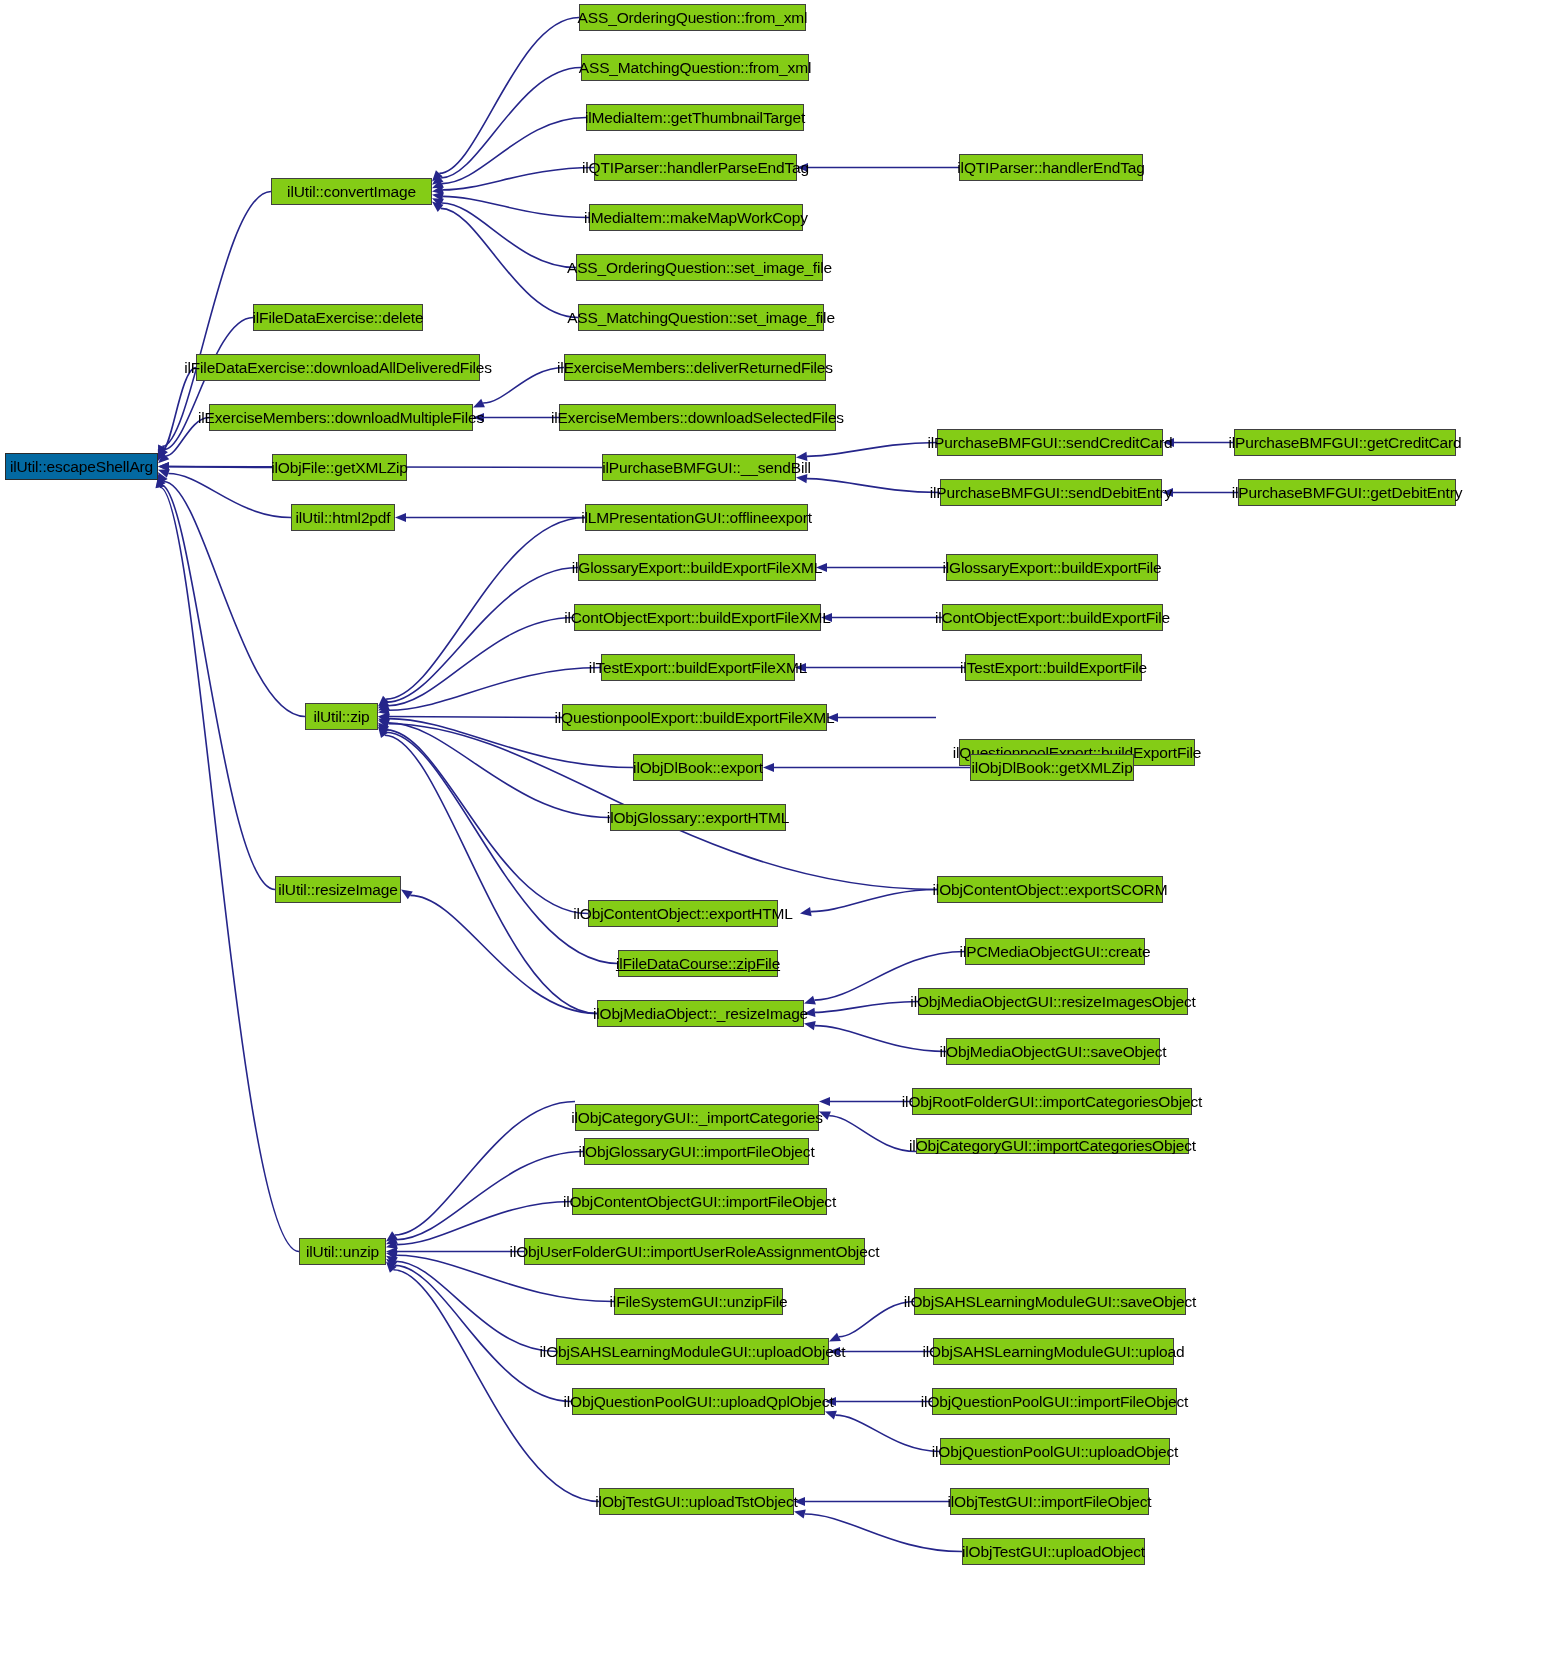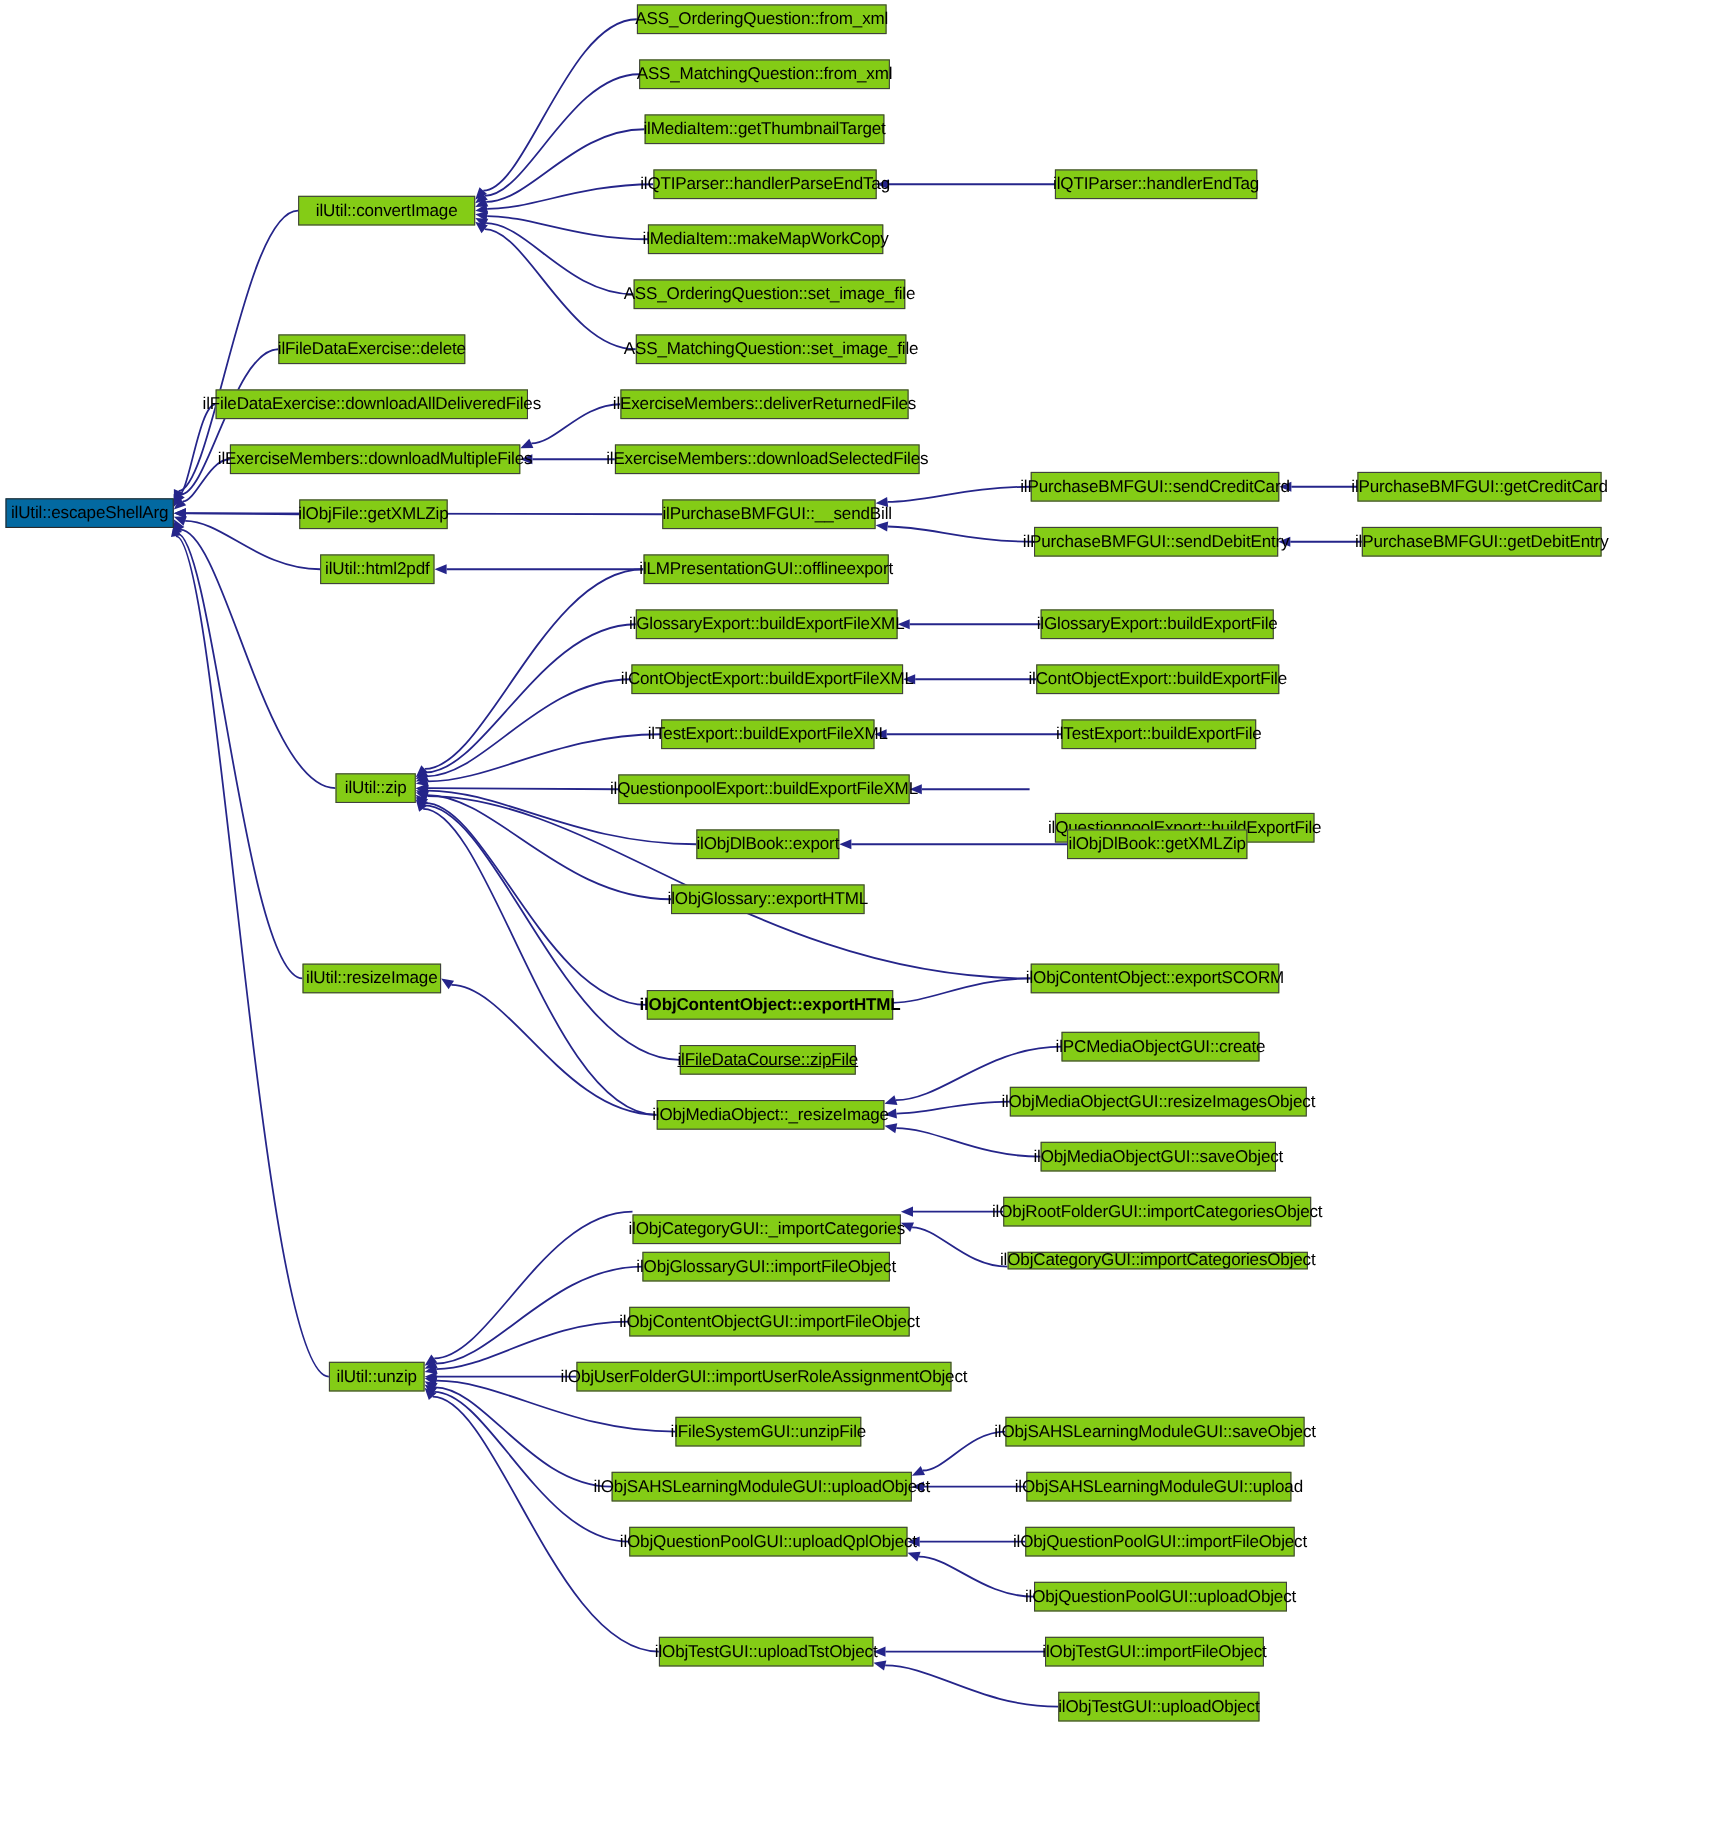--- a/index.html
+++ b/index.html
@@ -214,21 +214,21 @@
       <div class="node-box" style="left: 942px; top: 604px; width: 221px; height: 27px;">ilContObjectExport::buildExportFile</div>
       <div class="node-box" style="left: 601px; top: 654px; width: 194px; height: 27px;">ilTestExport::buildExportFileXML</div>
       <div class="node-box" style="left: 965px; top: 654px; width: 177px; height: 27px;">ilTestExport::buildExportFile</div>
       <div class="node-box" style="left: 562px; top: 704px; width: 265px; height: 27px;">ilQuestionpoolExport::buildExportFileXML</div>
       <div class="node-box" style="left: 959px; top: 704px; width: 236px; height: 27px; margin-top: 35px;">ilQuestionpoolExport::buildExportFile</div>
       <div class="node-box" style="left: 633px; top: 754px; width: 130px; height: 27px;">ilObjDlBook::export</div>
       <div class="node-box" style="left: 970px; top: 754px; width: 164px; height: 27px;">ilObjDlBook::getXMLZip</div>
       <div class="node-box" style="left: 610px; top: 804px; width: 176px; height: 27px;">ilObjGlossary::exportHTML</div>
       <div class="node-box" style="left: 275px; top: 876px; width: 126px; height: 27px;">ilUtil::resizeImage</div>
       <div class="node-box" style="left: 937px; top: 876px; width: 226px; height: 27px;">ilObjContentObject::exportSCORM</div>
-      <div class="node-box" style="left: 588px; top: 900px; width: 224px; height: 27px; font-weight: bold;">ilObjContentObject::exportHTML</div>
+      <div class="node-box" style="left: 588px; top: 900px; width: 190px; height: 27px;">ilObjContentObject::exportHTML</div>
       <div class="node-box" style="left: 618px; top: 950px; width: 160px; height: 27px; text-decoration: underline;">ilFileDataCourse::zipFile</div>
       <div class="node-box" style="left: 965px; top: 938px; width: 180px; height: 27px;">ilPCMediaObjectGUI::create</div>
       <div class="node-box" style="left: 597px; top: 1000px; width: 207px; height: 27px;">ilObjMediaObject::_resizeImage</div>
       <div class="node-box" style="left: 918px; top: 988px; width: 270px; height: 27px;">ilObjMediaObjectGUI::resizeImagesObject</div>
       <div class="node-box" style="left: 946px; top: 1038px; width: 214px; height: 27px;">ilObjMediaObjectGUI::saveObject</div>
       <div class="node-box" style="left: 575px; top: 1088px; width: 244px; height: 27px; margin-top: 16px;">ilObjCategoryGUI::_importCategories</div>
       <div class="node-box" style="left: 912px; top: 1088px; width: 280px; height: 27px;">ilObjRootFolderGUI::importCategoriesObject</div>
       <div class="node-box" style="left: 916px; top: 1138px; width: 273px; height: 16px;">ilObjCategoryGUI::importCategoriesObject</div>
       <div class="node-box" style="left: 584px; top: 1138px; width: 225px; height: 27px;">ilObjGlossaryGUI::importFileObject</div>
       <div class="node-box" style="left: 572px; top: 1188px; width: 255px; height: 27px;">ilObjContentObjectGUI::importFileObject</div>

